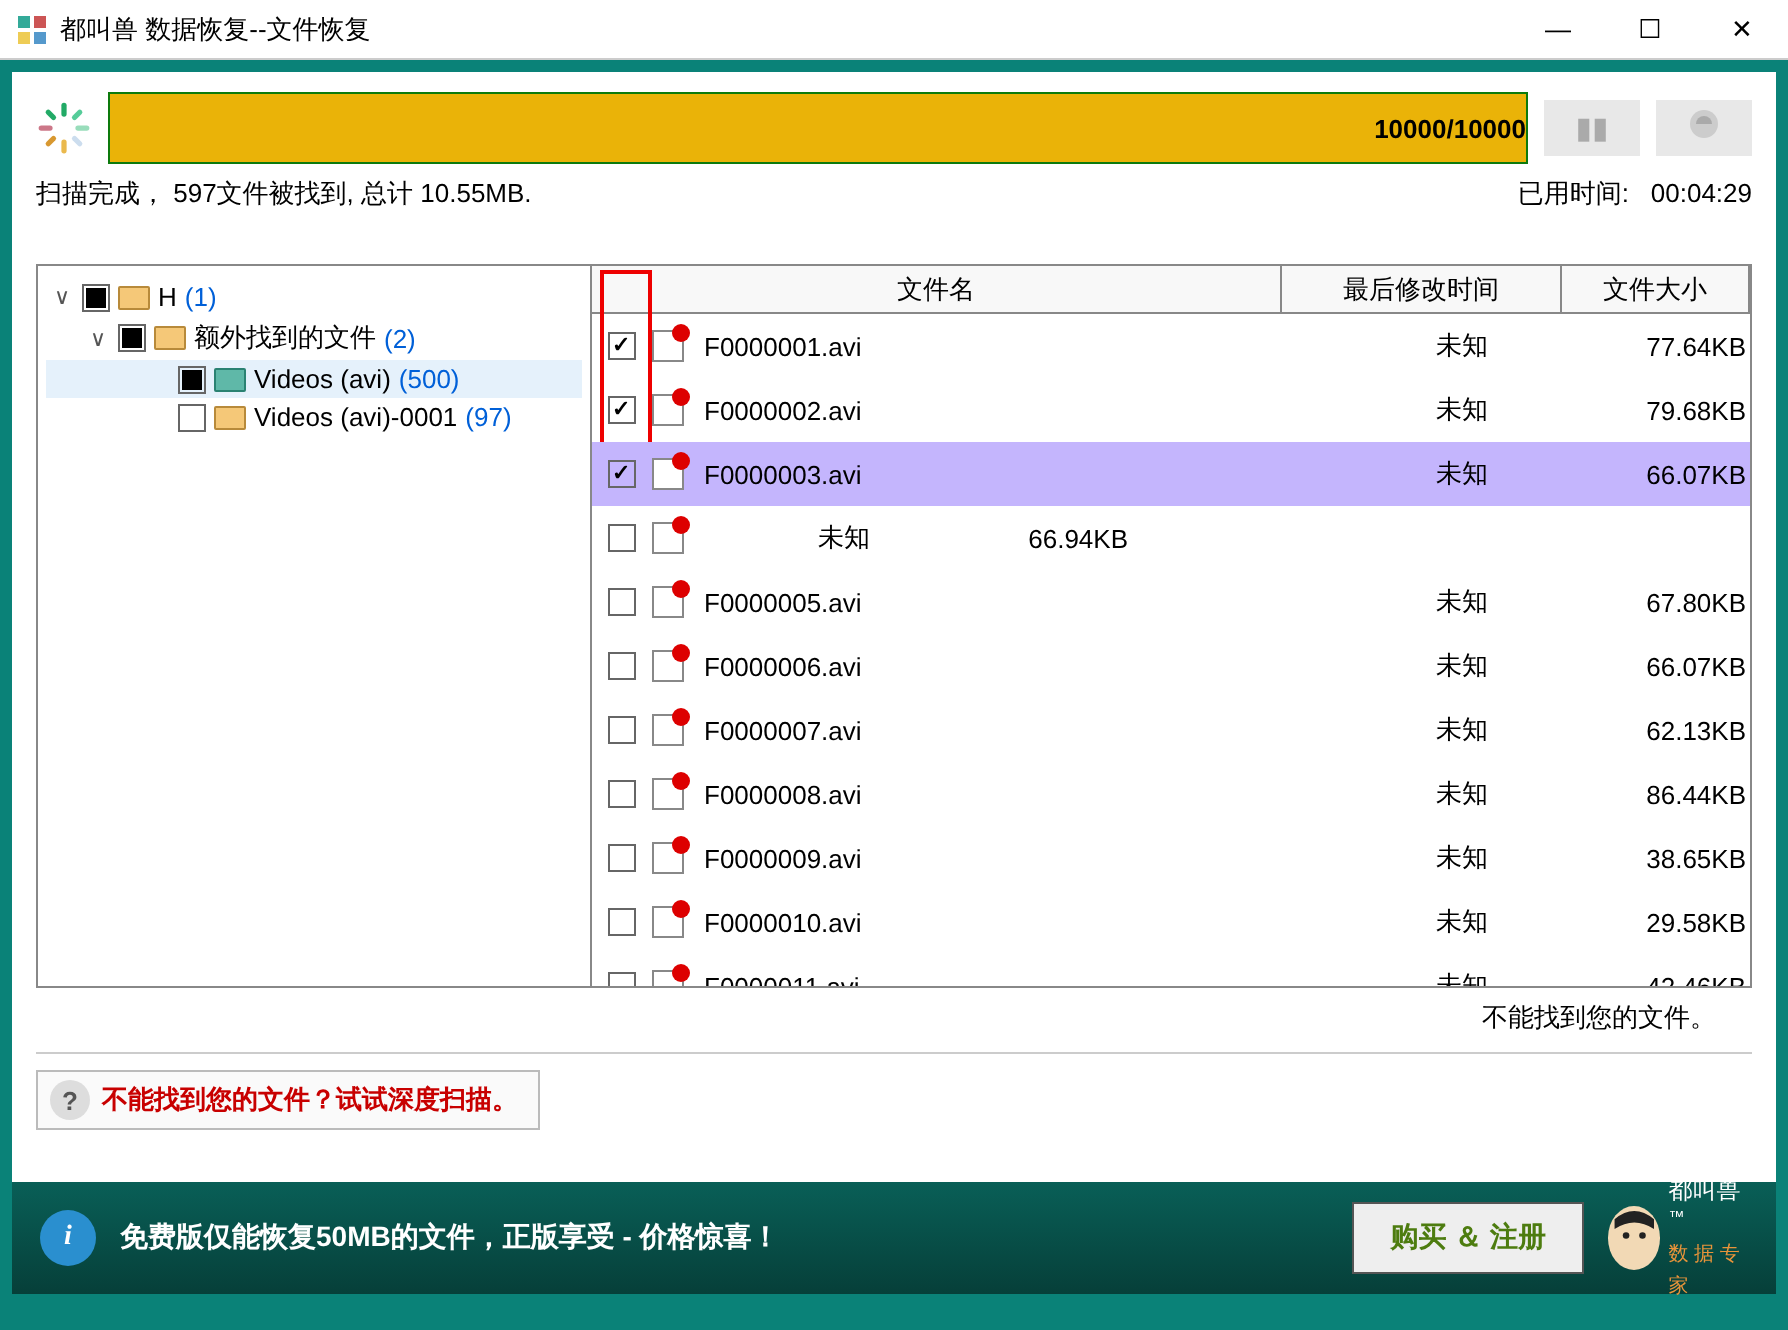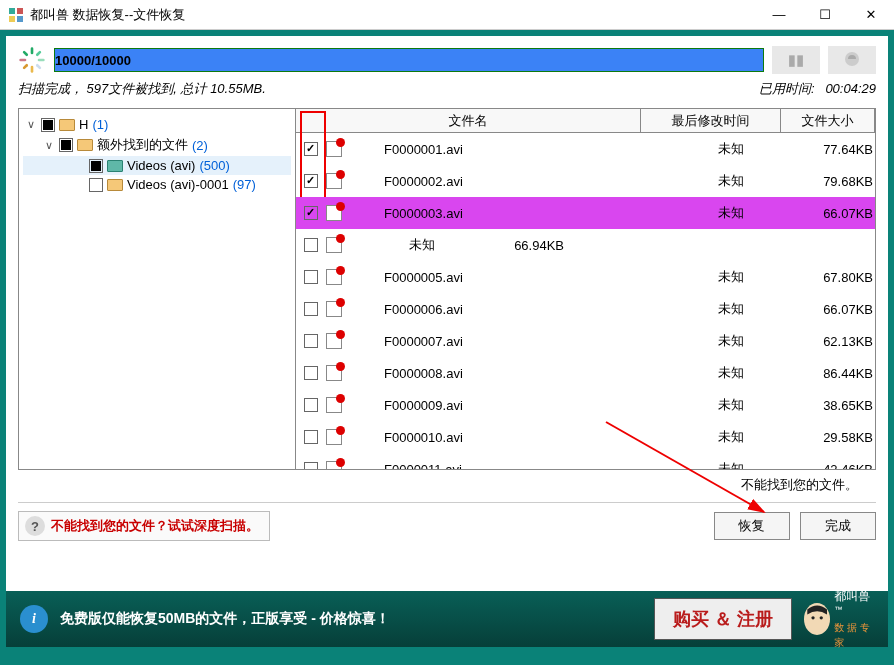--- a/index.html
+++ b/index.html
@@ -12,24 +12,24 @@
 .winbtns { margin-left:auto; display:flex; }
 .winbtn { width:46px; height:30px; display:flex; align-items:center; justify-content:center; font-size:13px; cursor:pointer; }
 
 
 .outerframe { position:absolute; top:30px; left:0; right:0; bottom:0; background:#0a8278; padding:6px; }
 .mainpanel { background:#fff; height:calc(100% - 68px); padding:10px 12px 8px 12px; position:relative; }
 
 
 .progrow { display:flex; align-items:center; gap:8px; margin-bottom:6px; }
 .spinner { width:28px; height:28px; flex:none; }
-.progbar { flex:1; height:24px; background:#3b82f6; display:flex; align-items:center; justify-content:flex-start; font-size:13px; font-weight:bold; color:#000; border:1px solid #0d7a0d; }
+.progbar { flex:1; height:36px; background:#eab308; display:flex; align-items:center; justify-content:flex-end; font-size:13px; font-weight:bold; color:#000; border:1px solid #0d7a0d; }
 .ctrlbtn { width:48px; height:28px; background:#e8e8e8; display:flex; align-items:center; justify-content:center; color:#aaa; font-size:15px; }
 
-.statusrow { display:flex; font-size:13px; margin-bottom:10px;font-style:italic; }
+.statusrow { display:flex; font-size:13px; margin-bottom:26px; }
 .statusrow .right { margin-left:auto; }
 
 
 .filterrow { display:flex; align-items:center; gap:6px; margin-bottom:8px; font-size:14px; }
 .filterrow .label { font-weight:bold; font-size:15px; }
 .filterinput { border:1px solid #000; width:175px; height:26px; padding:0 4px; font-size:13px; }
 .filterbtn { width:78px; height:26px; border:1px solid #888; background:#f5f5f5; font-size:13px; cursor:pointer; }
 .hint { font-size:13px; display:flex; align-items:center; gap:2px; }
 .hint .gobtn { width:20px; height:20px; background:#1fad1f; display:inline-flex; align-items:center; justify-content:center; color:#fff; font-size:12px; border:1px solid #0d7a0d; }
 .viewmode { margin-left:auto; display:flex; align-items:center; }
@@ -52,44 +52,44 @@
 .lvl1 { padding-left:2px; } .lvl2 { padding-left:20px; } .lvl3 { padding-left:50px; }
 
 .listpanel { flex:1; border:1px solid #888; border-left:none; display:flex; flex-direction:column; position:relative; }
 .lhead { display:flex; background:#f8f8f8; border-bottom:1px solid #888; height:24px; font-size:13px; }
 .lhead .col { border-right:1px solid #888; display:flex; align-items:center; justify-content:center; }
 .col-name { flex:1; }
 .col-date { width:140px; }
 .col-size { width:94px; }
 .lbody { flex:1; overflow-y:scroll; }
 .lrow { display:flex; align-items:center; height:32px; font-size:13px; padding-left:8px; position:relative; cursor:pointer; }
-.lrow.selected { background:#d946ef; }
+.lrow.selected { background:#c4b5fd; }
 .lrow .chk { width:14px; height:14px; border:1px solid #666; margin-right:8px; display:inline-flex; align-items:center; justify-content:center; position:relative; color:#000; font-size:11px; font-weight:bold; }
 .lrow .chk.checked::after { content:"✓"; position:absolute; left:1px; top:-1px; }
 .lrow .ficon { width:16px; height:16px; margin-right:10px; position:relative; }
 .ficon .paper { position:absolute; inset:0; background:#fff; border:1px solid #888; }
 .ficon .badge { position:absolute; right:-3px; top:-3px; width:9px; height:9px; background:#d00; border-radius:50%; }
-.lrow .name { flex:1;margin-left:32px; }
+.lrow .name { flex:1; }
 .lrow .date { width:140px; text-align:center; }
 .lrow .size { width:74px; text-align:right; padding-right:2px; }
 .redmark { position:absolute; border:2px solid #e00; pointer-events:none; }
 
 .previewhint { text-align:right; font-size:13px; padding:6px 18px 4px 0; }
 
 
 .bottombar { display:flex; align-items:center; padding:8px 0 0 0; border-top:1px solid #ccc; margin-top:4px; }
 .deepscan { display:flex; align-items:center; gap:6px; border:1px solid #bbb; padding:4px 10px 4px 6px; background:#fafafa; font-size:13px; }
 .deepscan .q { width:20px;height:20px;background:#ddd;border-radius:50%;display:flex;align-items:center;justify-content:center;color:#555;font-weight:bold;}
 .deepscan a { color:#c80000; text-decoration:none; font-weight:bold; }
 .actbtn { width:76px; height:28px; border:1px solid #888; background:#f5f5f5; font-size:13px; cursor:pointer; margin-left:6px; }
 
 
 .footer { height:56px; background:linear-gradient(#095f57,#063f39); display:flex; align-items:center; padding:0 14px; color:#fff; font-size:14px; gap:12px; }
 .footer .info { width:28px; height:28px; border-radius:50%; background:#2a8fcf; display:flex; align-items:center; justify-content:center; font-weight:bold; color:#fff; font-family:Georgia,serif; font-style:italic; }
-.footer .buy { margin-left:auto; padding:8px 18px; background:#eee; color:#b91c1c; border:1px solid #555; font-size:18px; font-weight:bold; cursor:pointer; }
+.footer .buy { margin-left:auto; padding:8px 18px; background:#eee; color:#4d7c0f; border:1px solid #555; font-size:14px; font-weight:bold; cursor:pointer; }
 .footer .mascot { width:70px; height:44px; display:flex; align-items:center; gap:4px; }
 .footer .mascot .face { width:32px;height:32px;background:#f2d9b5;border-radius:50%;position:relative;}
 .footer .mascot .brand { font-size:12px; line-height:14px; }
 .footer .mascot .brand .sub { color:#e8943a; font-size:10px; }
 
 
 .arrow-annot { pointer-events:none; }
 </style>
 </head>
 <body>
@@ -304,32 +304,20 @@
       </div>
     </div>
 
     <div class="previewhint">不能找到您的文件。</div>
 
     <div class="bottombar">
       <div class="deepscan">
         <span class="q">?</span>
         <a>不能找到您的文件？试试深度扫描。</a>
       </div>
-      <div style="margin-left:auto; position:relative;">
-        <button class="actbtn">恢复</button>
-        <button class="actbtn">完成</button>
-        <svg class="arrow-annot" width="200" height="120" style="position:absolute; right:80px; bottom:8px;">
-          <defs>
-              <marker id="ah" markerWidth="10" markerHeight="10" refX="8" refY="3" orient="auto">
-                <path d="M0,0 L9,3 L0,6 z" fill="#e00"></path>
-              </marker>
-            </defs>
-          <line x1="10" y1="10" x2="168" y2="100" stroke="#e00" stroke-width="2" marker-end="url(#ah)"></line>
-        </svg>
-      </div>
     </div>
 
   </div>
 
   <div class="footer">
     <span class="info">i</span>
     <span style="font-weight:bold;">免费版仅能恢复50MB的文件，正版享受 - 价格惊喜！</span>
     <button class="buy">购买 ＆ 注册</button>
     <div class="mascot">
       <span class="face">

